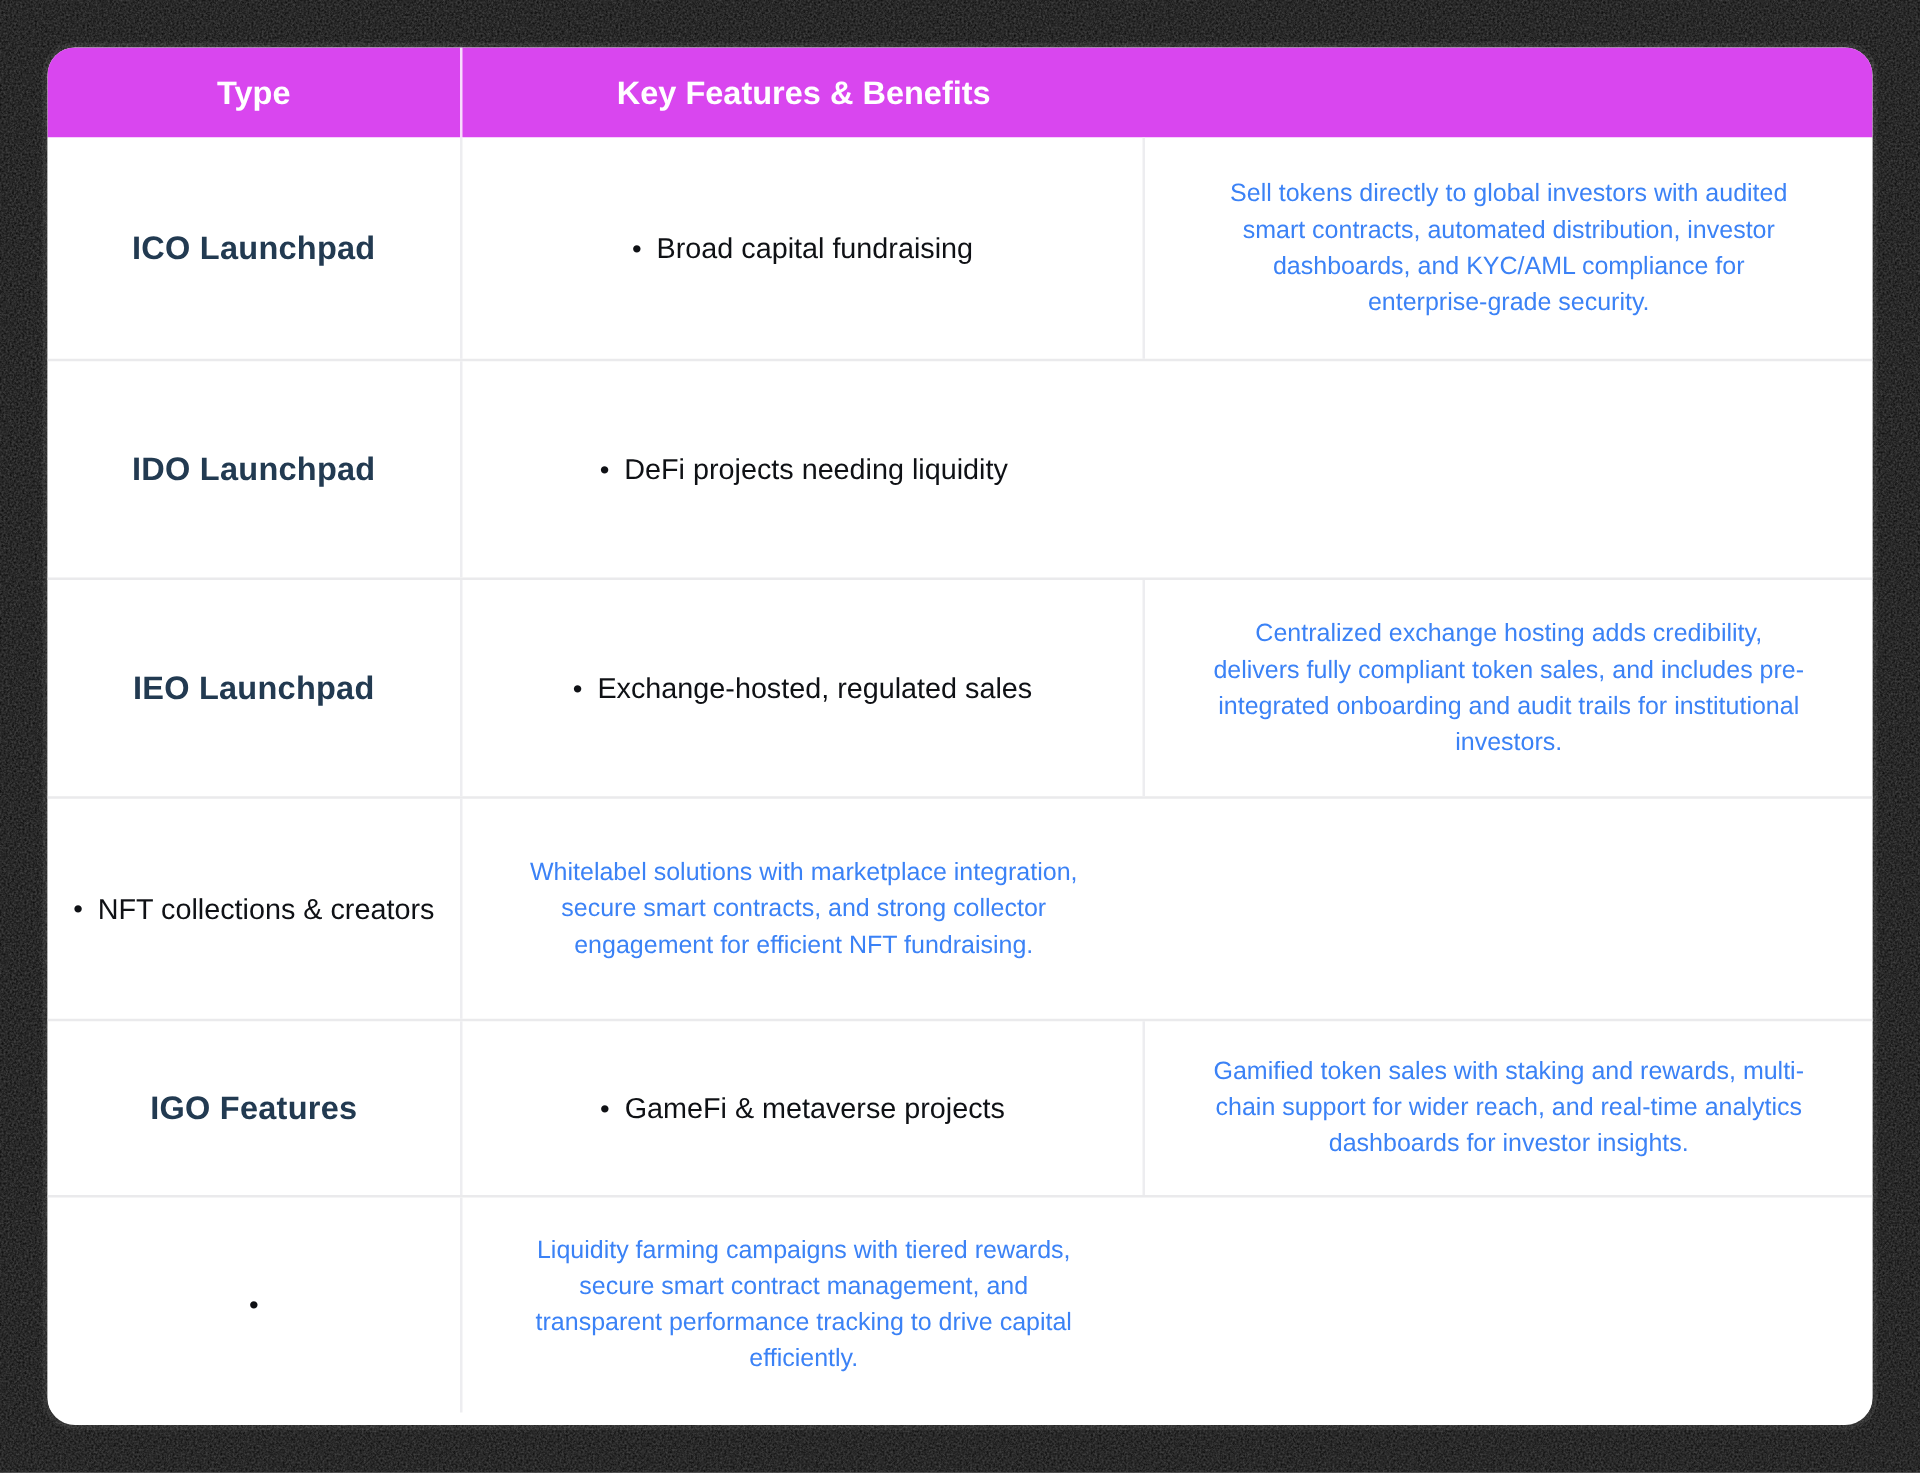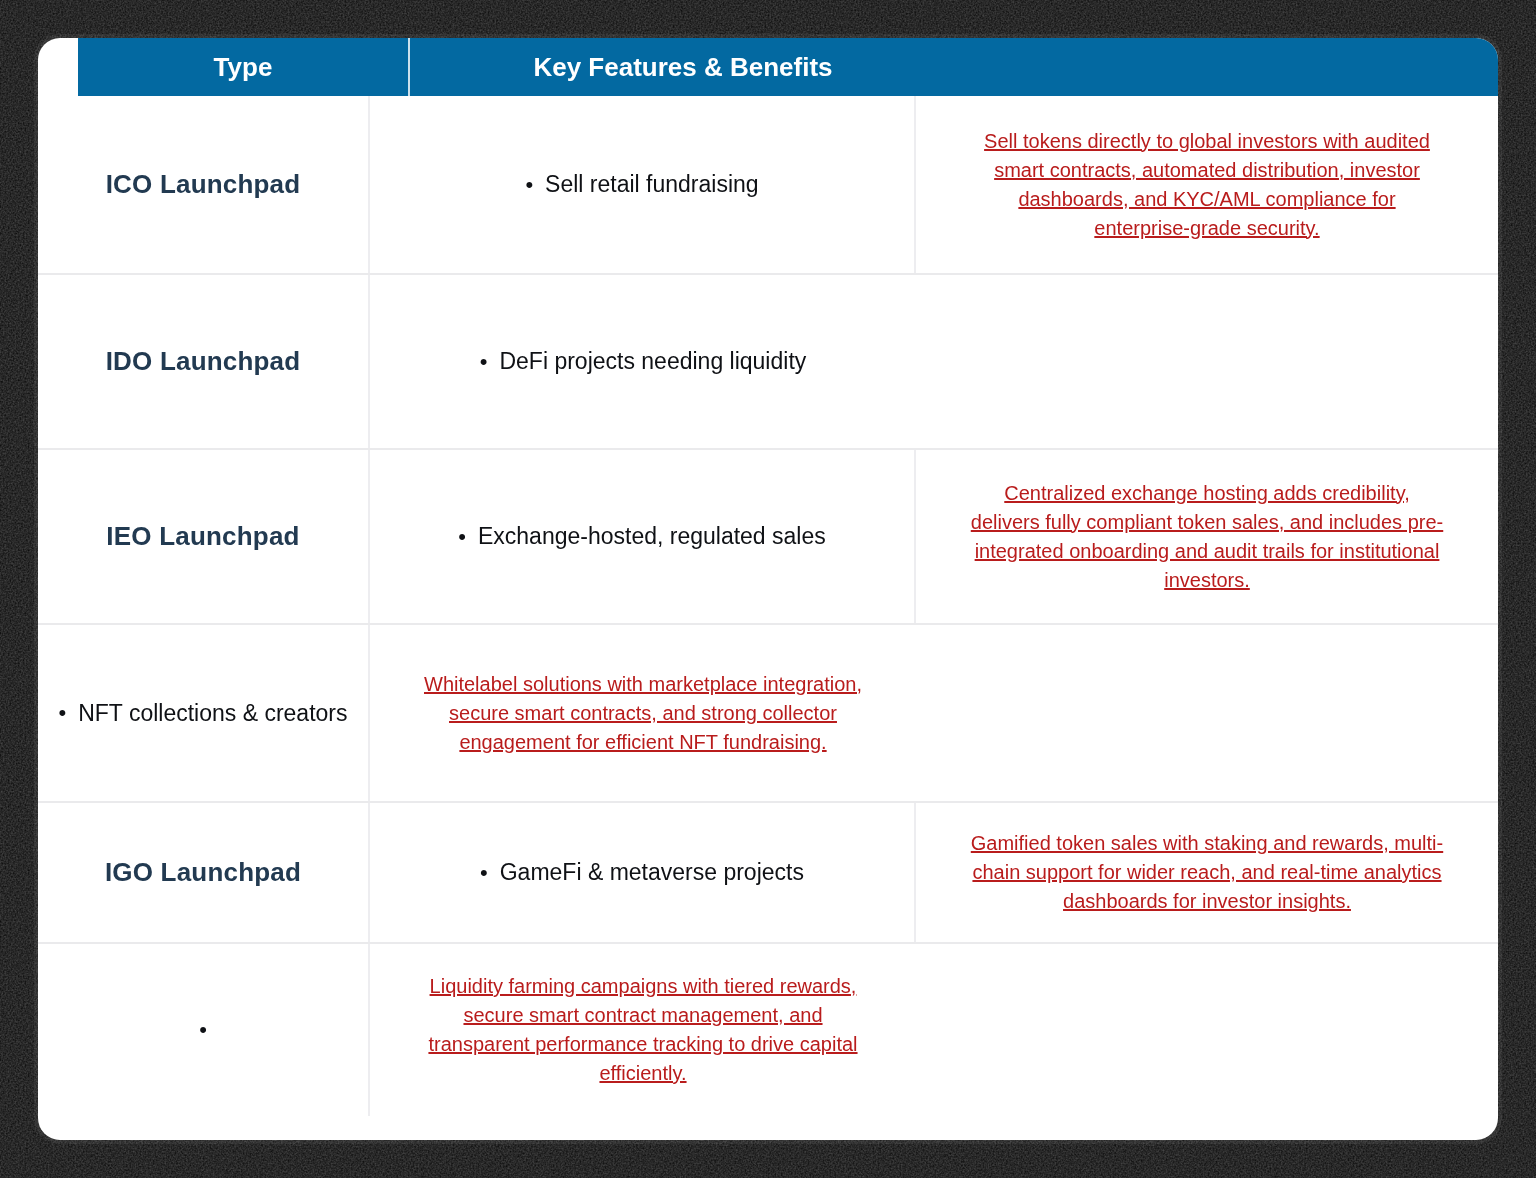--- a/index.html
+++ b/index.html
@@ -26,23 +26,22 @@
     width: 1460px;
     height: 1102px;
     background: #ffffff;
     border-radius: 22px;
     overflow: hidden;
     box-shadow: 0 0 0 4px rgba(255,255,255,0.06);
   }
   .header-row {
     display: grid;
     grid-template-columns: 332px 546px 582px;
-    height: 58px;
-    background: #0369a1;
-    margin-left: 40px;
+    height: 72px;
+    background: #d946ef;
   }
   .header-cell {
     display: flex;
     align-items: center;
     justify-content: center;
     color: #ffffff;
     font-size: 26px;
     font-weight: 700;
     box-sizing: border-box;
   }
@@ -84,23 +83,22 @@
     gap: 12px;
   }
   .cell-best .bullet {
     font-size: 22px;
     line-height: 1;
     color: #0f1115;
   }
   .cell-features {
     font-size: 20px;
     line-height: 29px;
-    color: #b91c1c;
+    color: #3b82f6;
     padding: 0 54px;
-    text-decoration: underline;
   }
 </style>
 </head>
 <body>
 
 <svg class="grain" xmlns="http://www.w3.org/2000/svg">
   <filter id="g">
     <feTurbulence type="fractalNoise" baseFrequency="0.6" numOctaves="2" stitchTiles="stitch"></feTurbulence>
     <feColorMatrix type="matrix" values="0 0 0 0 0.75  0 0 0 0 0.75  0 0 0 0 0.75  0 0 0 0.6 0"></feColorMatrix>
   </filter>
@@ -113,21 +111,21 @@
     <div class="header-cell">Type</div>
     <div class="header-cell">Key Features &amp; Benefits</div>
   </div>
 
   <div class="tbody">
 
     <div class="row">
       <div class="cell cell-type">ICO Launchpad</div>
       <div class="cell cell-best">
         <span class="bullet">•</span>
-        <span>Sell retail fundraising</span>
+        <span>Broad capital fundraising</span>
       </div>
       <div class="cell cell-features">Sell tokens directly to global investors with audited smart contracts, automated distribution, investor dashboards, and KYC/AML compliance for enterprise-grade security.</div>
     </div>
 
     <div class="row">
       <div class="cell cell-type">IDO Launchpad</div>
       <div class="cell cell-best">
         <span class="bullet">•</span>
         <span>DeFi projects needing liquidity</span>
       </div>
@@ -144,21 +142,21 @@
 
     <div class="row">
       <div class="cell cell-best">
         <span class="bullet">•</span>
         <span>NFT collections &amp; creators</span>
       </div>
       <div class="cell cell-features">Whitelabel solutions with marketplace integration, secure smart contracts, and strong collector engagement for efficient NFT fundraising.</div>
     </div>
 
     <div class="row">
-      <div class="cell cell-type">IGO Launchpad</div>
+      <div class="cell cell-type">IGO Features</div>
       <div class="cell cell-best">
         <span class="bullet">•</span>
         <span>GameFi &amp; metaverse projects</span>
       </div>
       <div class="cell cell-features">Gamified token sales with staking and rewards, multi-chain support for wider reach, and real-time analytics dashboards for investor insights.</div>
     </div>
 
     <div class="row">
       <div class="cell cell-best">
         <span class="bullet">•</span>

